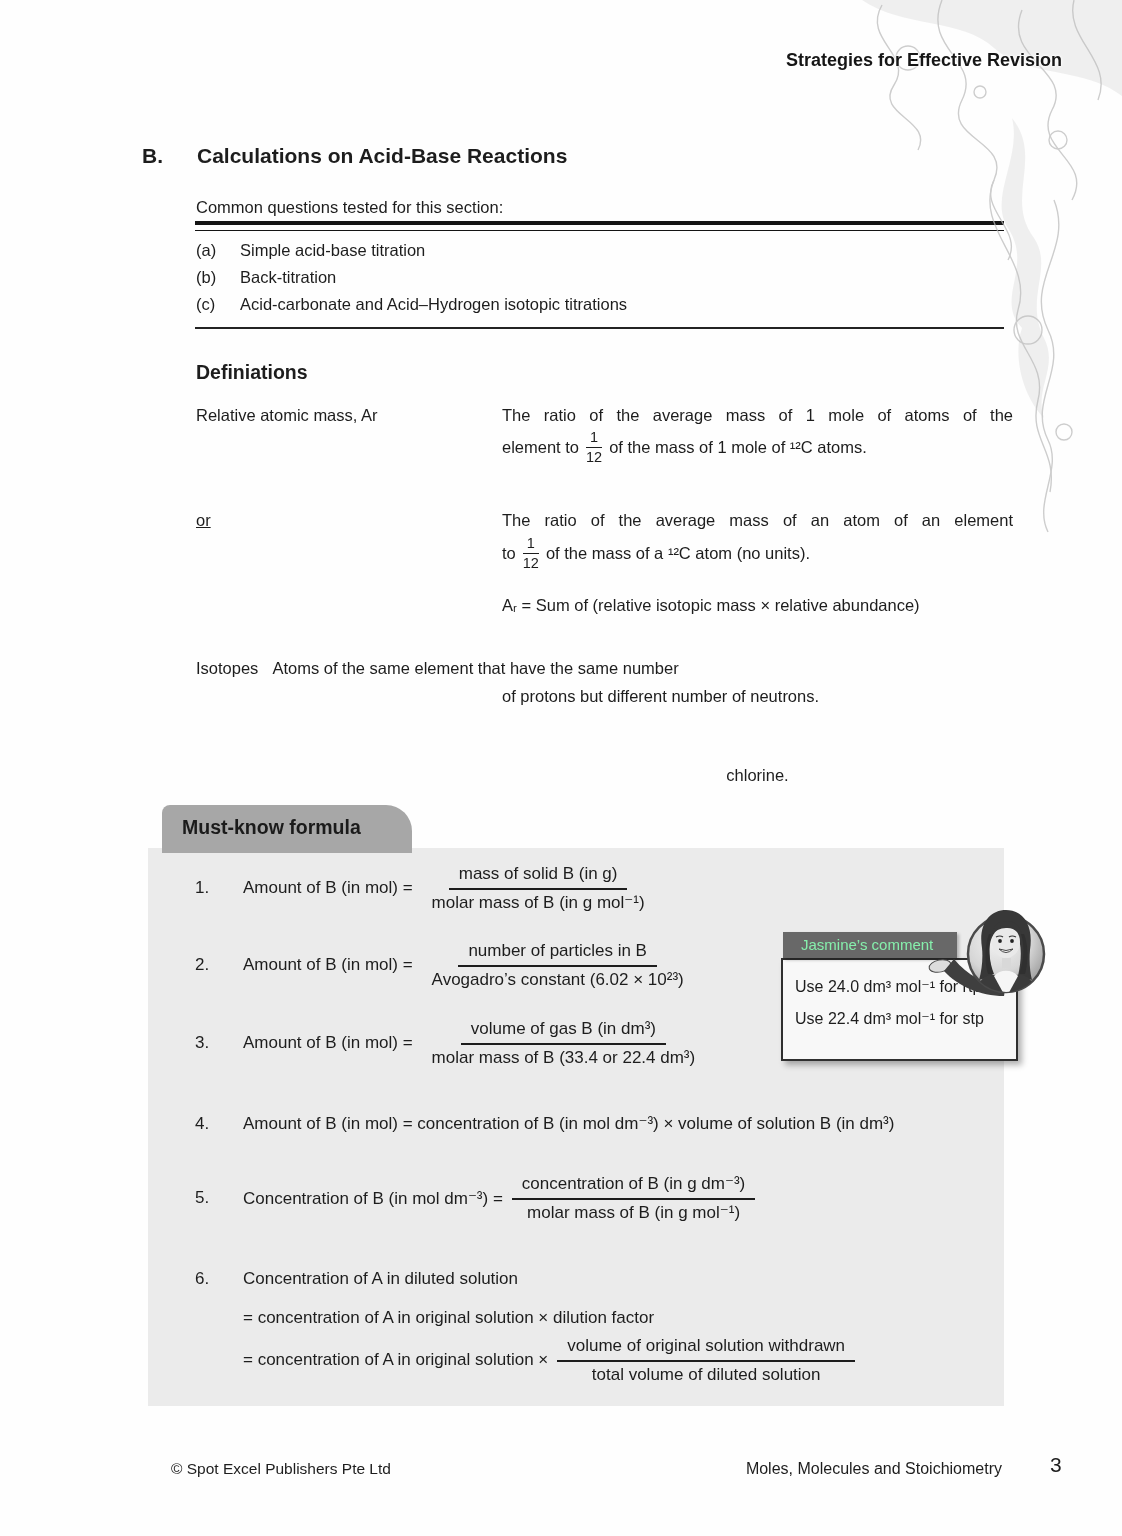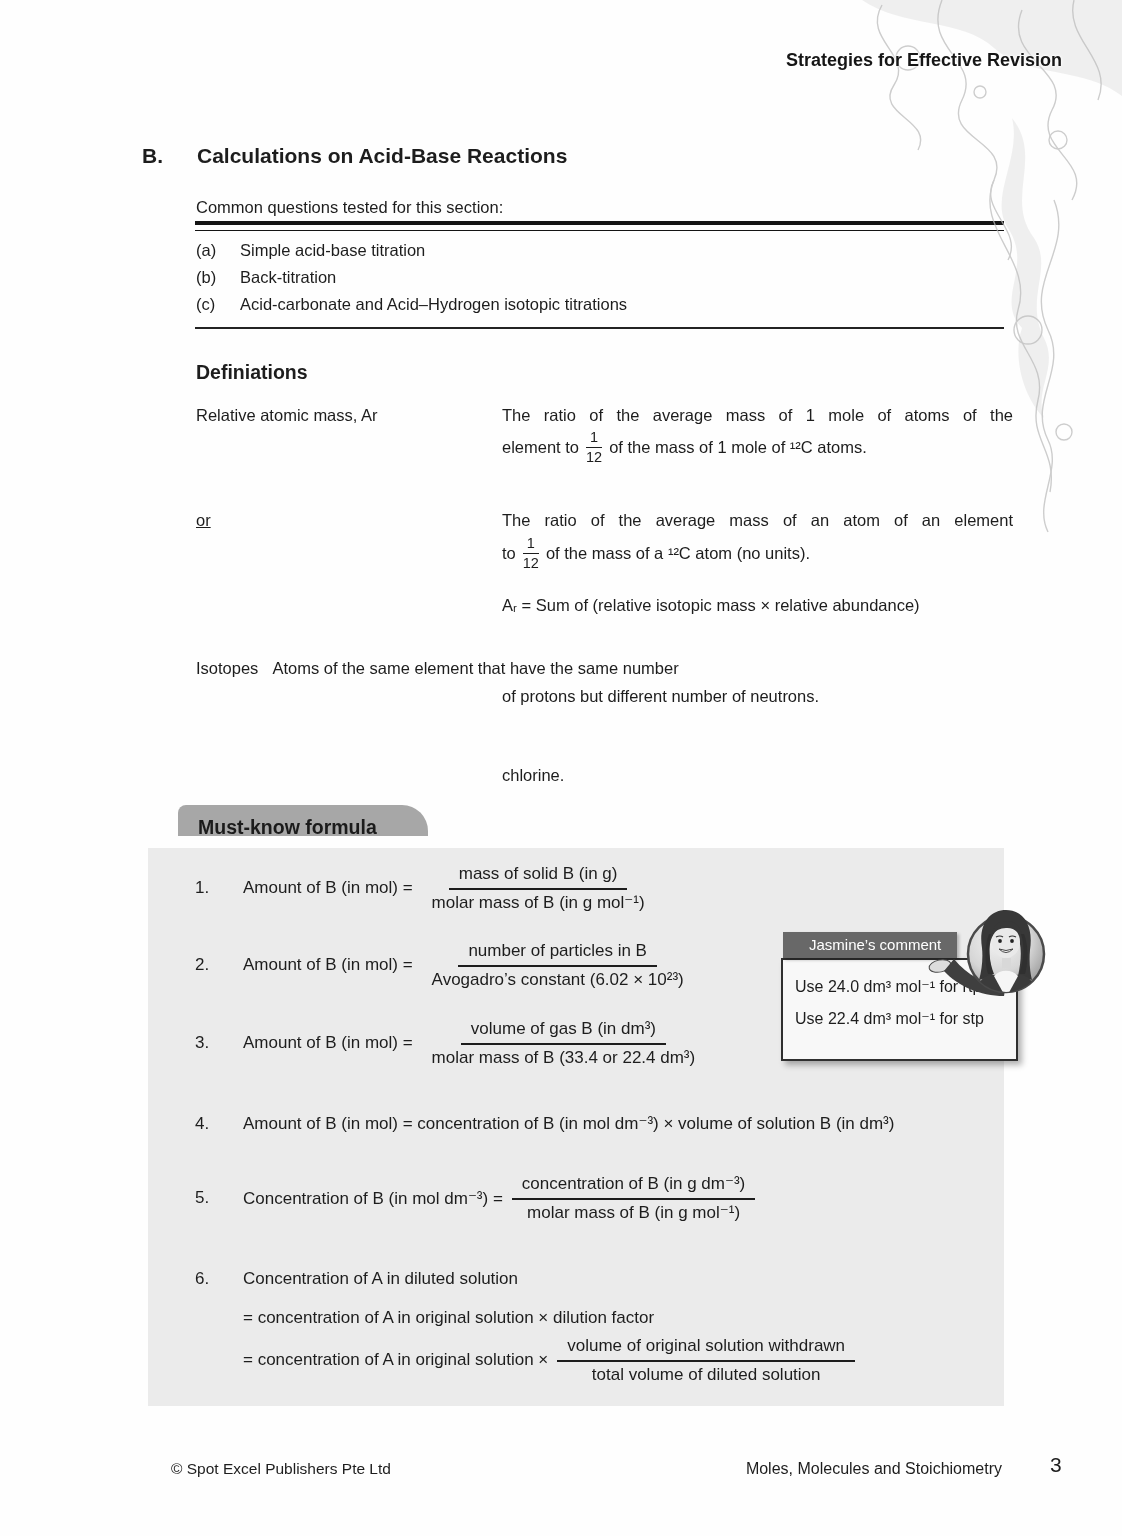--- a/index.html
+++ b/index.html
@@ -39,36 +39,36 @@
 
   
   .sfrac { display:inline-flex; flex-direction:column; align-items:center;
     font-size:14.5px; line-height:1.15; margin:0 7px; }
   .sfrac .fnum { border-bottom:1.6px solid #1d1d1d; padding:0 4px 1px; }
   .sfrac .fden { padding-top:1px; }
 
   .iso-row { position:absolute; left:196px; display:flex; gap:14px; font-size:16.5px; }
 
   
-  .mk-tab { position:absolute; left:178px; top:805px; width:250px; height:31px;
+  .mk-tab { position:absolute; left:162px; top:805px; width:250px; height:48px;
     background:#a7a7a7; border-radius:8px 26px 0 0; font-size:19.5px; font-weight:600;
     color:#1b1b1b; line-height:44px; padding-left:20px; z-index:2; }
   .mk-box { position:absolute; left:148px; top:848px; width:856px; height:558px; background:#ebebeb; z-index:1; }
 
   .f-row { position:absolute; left:195px; display:flex; align-items:center; font-size:17px; z-index:2; white-space:nowrap; }
   .f-no { width:48px; flex:none; }
   .frac { display:inline-flex; flex-direction:column; align-items:center; text-align:center; margin-left:9px; line-height:1.3; }
   .frac .fnum { border-bottom:2px solid #1d1d1d; padding:1px 10px 3px; }
   .frac .fden { padding:2px 10px 0; }
   .f-line { position:absolute; left:243px; font-size:17px; z-index:2; white-space:nowrap; }
   .f-line-flex { position:absolute; left:243px; display:flex; align-items:center; font-size:17px; z-index:2; white-space:nowrap; }
 
   
   .jas-header { position:absolute; left:783px; top:932px; width:174px; height:26px;
-    background:#686868; color:#ffffff; font-size:15px; line-height:26px; padding-left:26px;
+    background:#686868; color:#86efac; font-size:15px; line-height:26px; padding-left:18px;
     z-index:4; box-shadow:2px 2px 3px rgba(0,0,0,0.25); }
   .jas-box { position:absolute; left:781px; top:958px; width:237px; height:103px;
     background:#f8f8f8; border:2px solid #2f2f2f; z-index:3;
     box-shadow:4px 4px 6px rgba(0,0,0,0.3);
     display:flex; flex-direction:column; padding:17px 0 0 12px; gap:13px; font-size:16px; }
   .jas-avatar { position:absolute; left:918px; top:896px; z-index:5; }
 
   
   .footer-copyright { position:absolute; left:145px; top:1460px; font-size:15.5px;margin-left:26px; }
   .footer-chapter { position:absolute; right:120px; top:1460px; font-size:16px; }
@@ -146,21 +146,21 @@
     <span>of the mass of a ¹²C atom (no units).</span>
   </div>
 
   <div class="def-line" style="top:596px;">Aᵣ = Sum of (relative isotopic mass × relative abundance)</div>
 
   <div class="iso-row" style="top:659px;">
     <span>Isotopes</span>
     <span>Atoms of the same element that have the same number</span>
   </div>
   <div class="def-line" style="top:687px;">of protons but different number of neutrons.</div>
-  <div class="def-line" style="top:766px;">chlorine.</div>
+  <div class="def-line" style="top:766px;text-align:center;">chlorine.</div>
 
   <div class="mk-tab">Must-know formula</div>
   <div class="mk-box"></div>
 
   <div class="f-row" style="top:862px;">
     <span class="f-no">1.</span>
     <span>Amount of B (in mol) =</span>
     <span class="frac">
       <span class="fnum">mass of solid B (in g)</span>
       <span class="fden">molar mass of B (in g mol⁻¹)</span>

